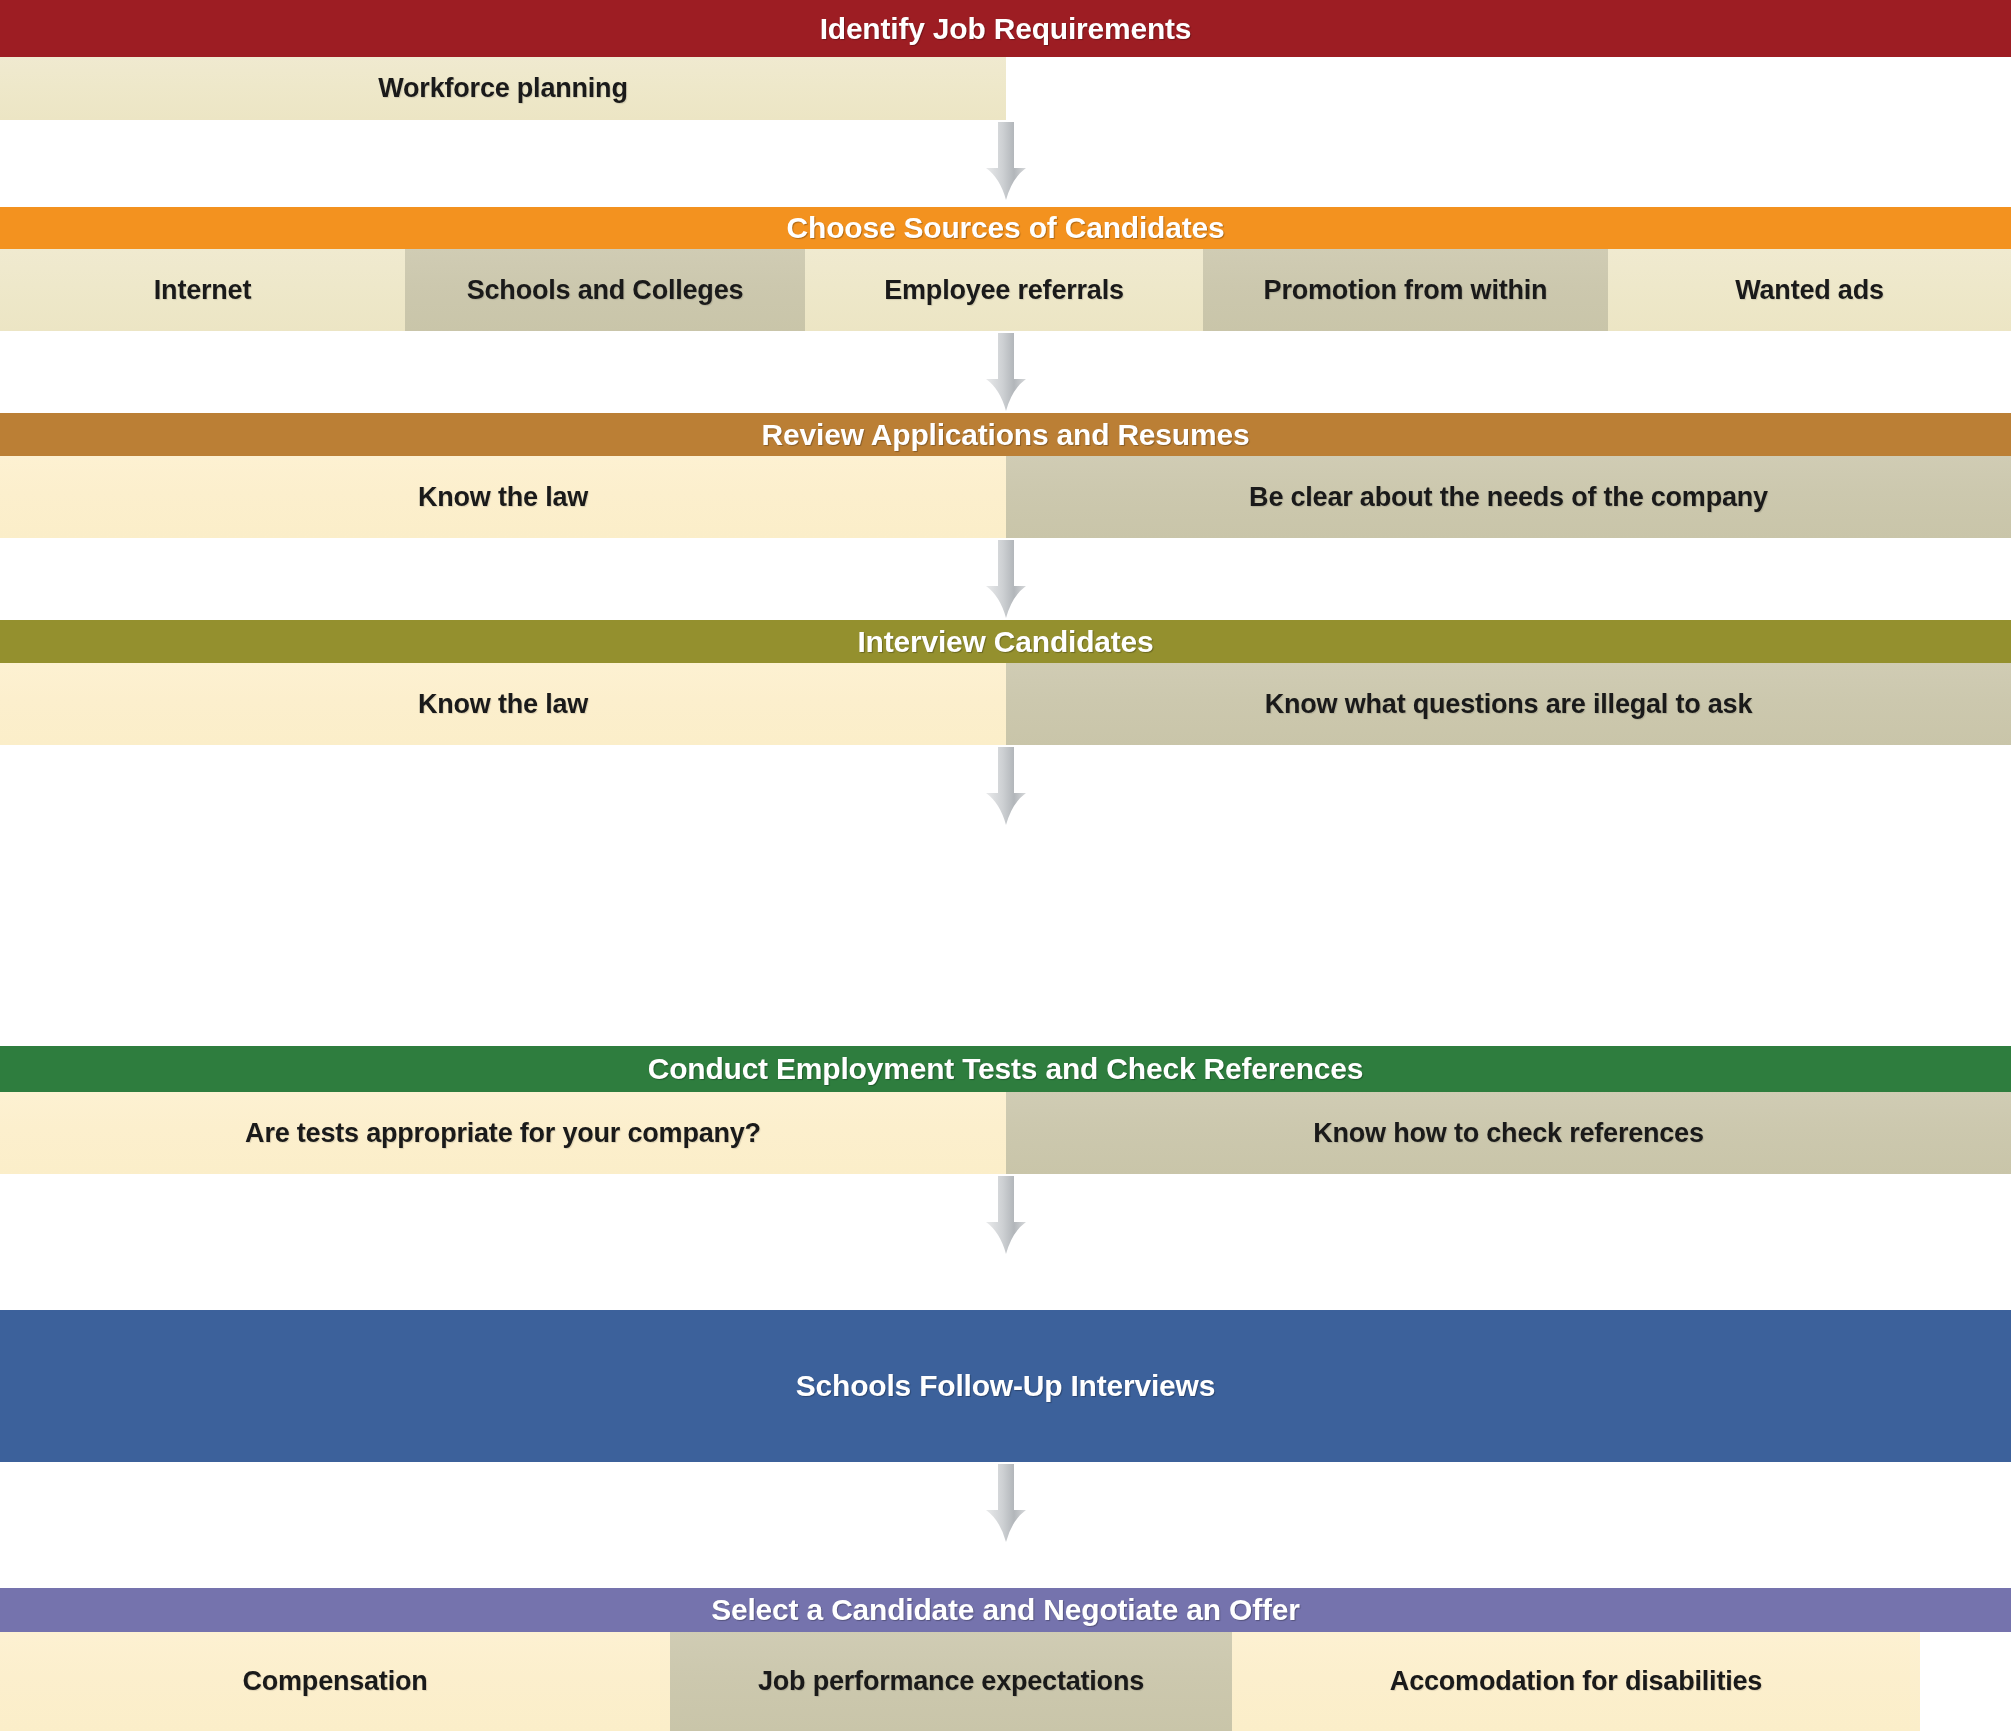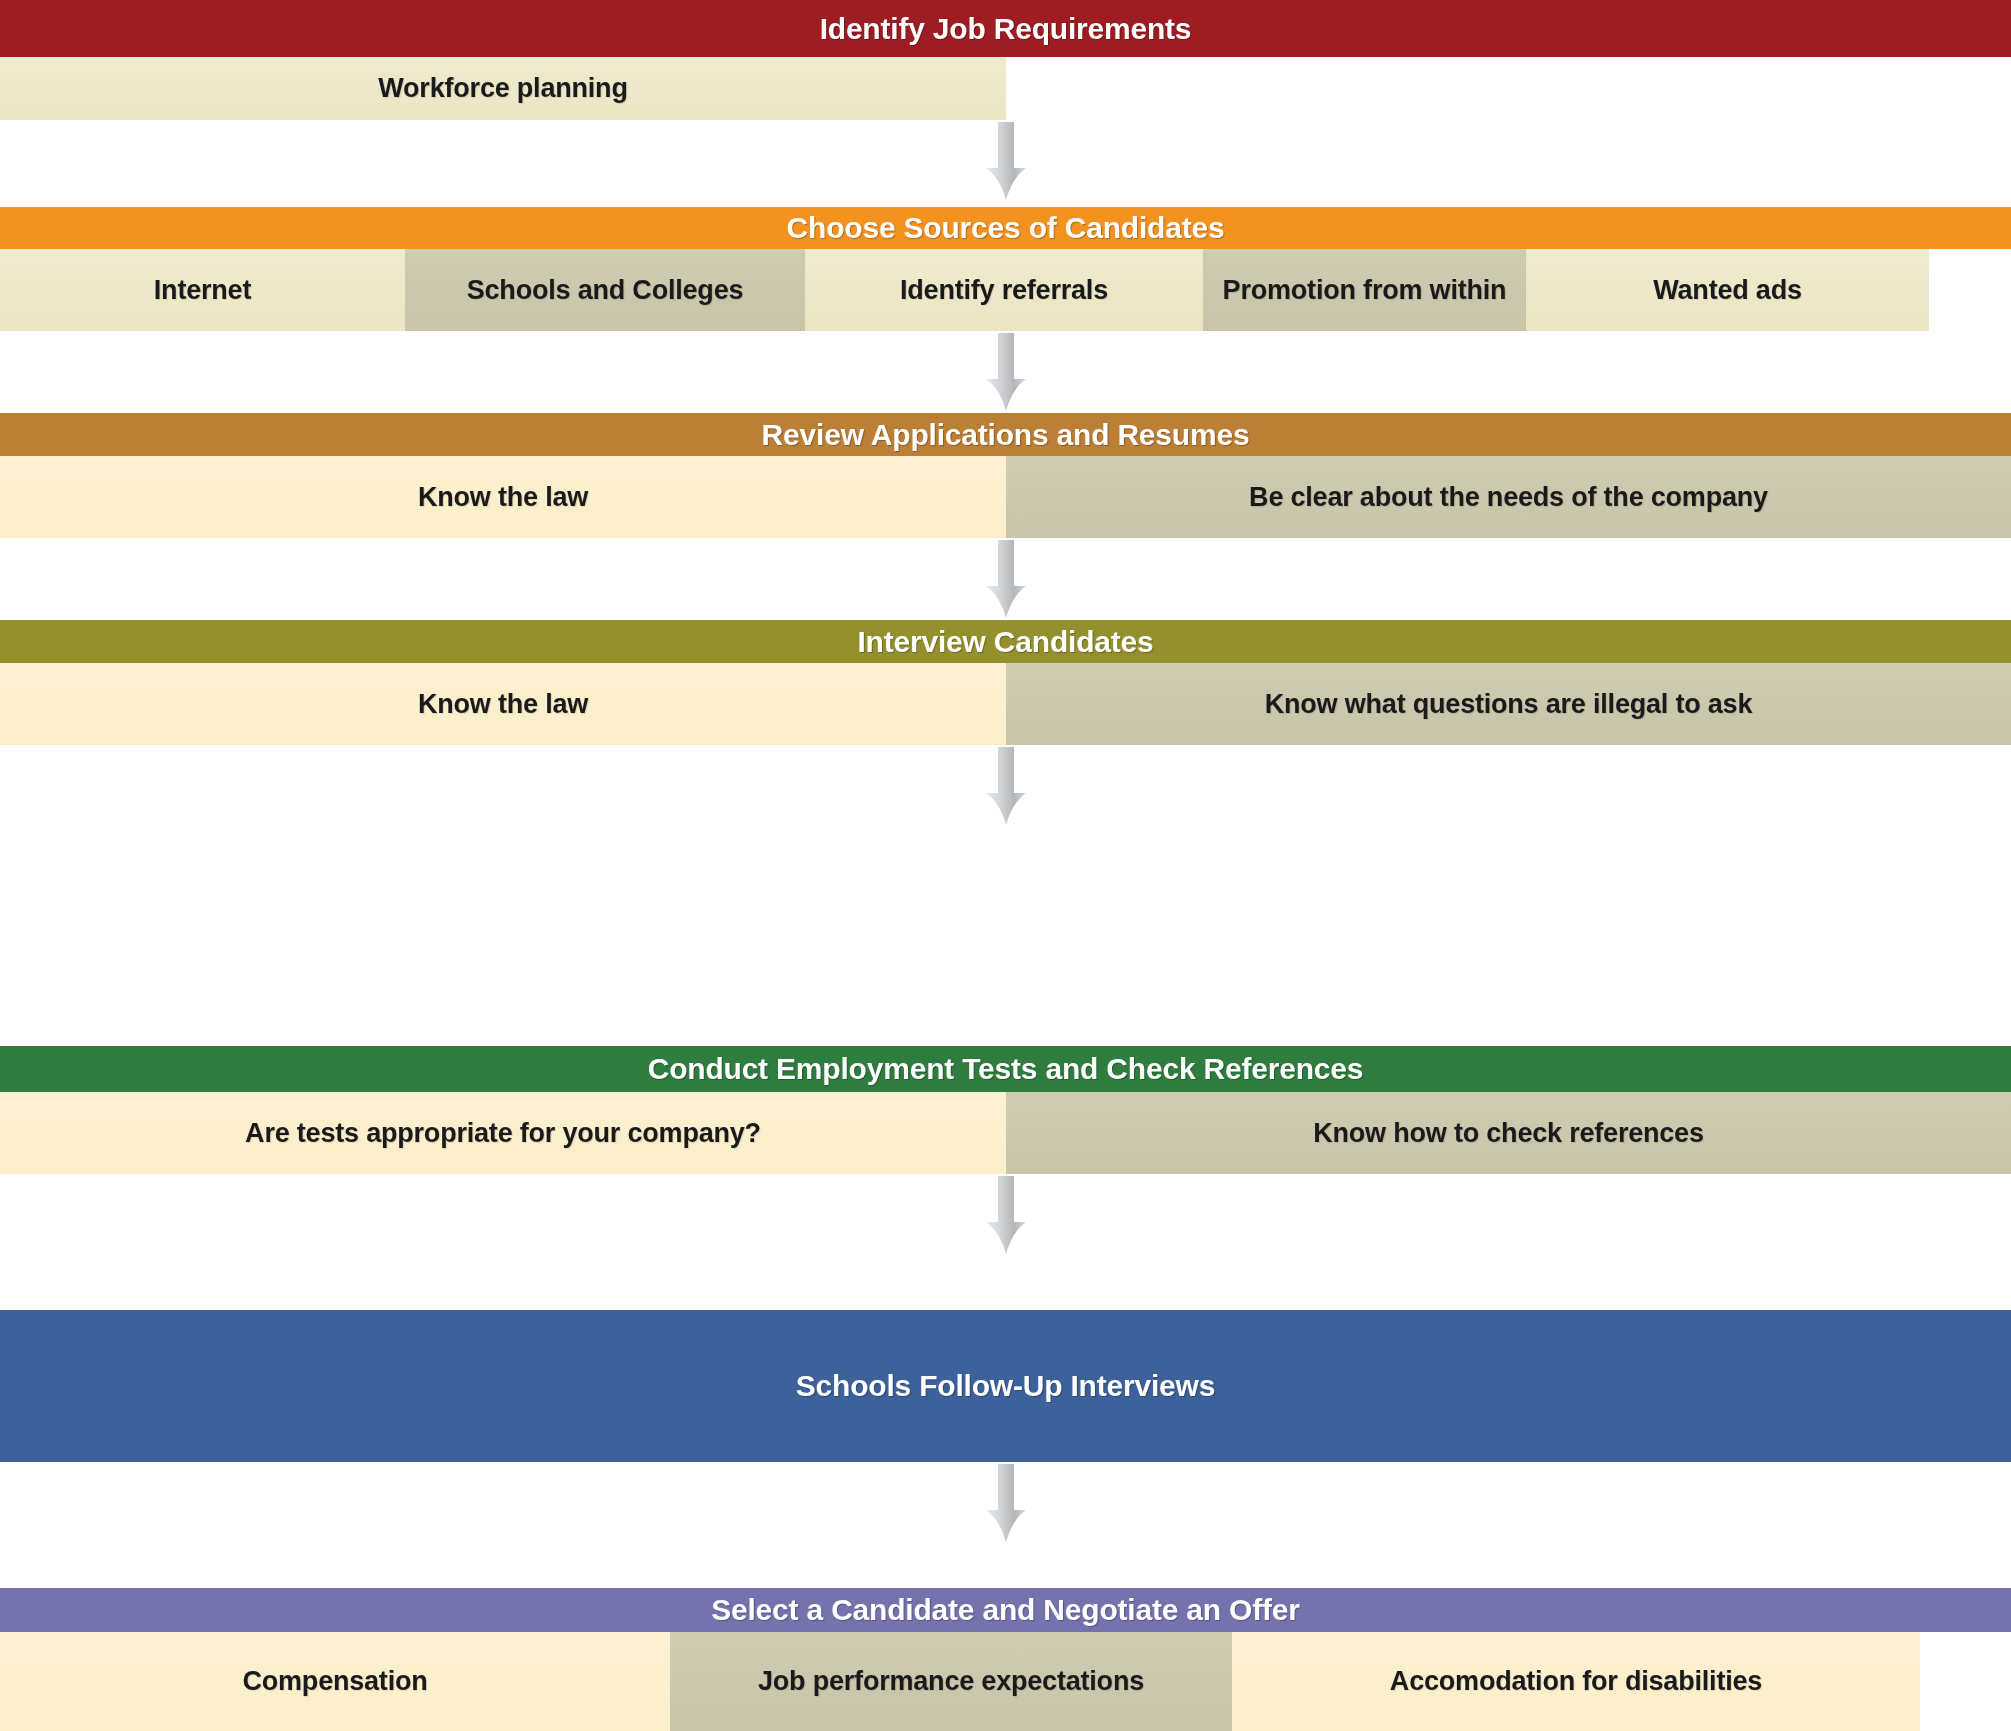--- a/index.html
+++ b/index.html
@@ -97,22 +97,22 @@
       </defs>
       <path d="M20 0 H36 V46 L48 46 Q34 56 28 78 Q22 56 8 46 L20 46 Z" fill="url(#ag1)"></path>
     </svg>
   </div>
 
   <div class="stage-header" style="top:207px;height:42px;background:#f3921f;">Choose Sources of Candidates</div>
 
   <div class="substrip" style="top:249px;height:82px;">
     <div class="subcell tone-cream" style="width:405px;">Internet</div>
     <div class="subcell tone-tan" style="width:400px;">Schools and Colleges</div>
-    <div class="subcell tone-cream" style="width:398px;">Identify referrals</div>
-    <div class="subcell tone-tan" style="width:323px;">Promotion from within</div>
+    <div class="subcell tone-cream" style="width:398px;">Employee referrals</div>
+    <div class="subcell tone-tan" style="width:405px;">Promotion from within</div>
     <div class="subcell tone-cream" style="width:403px;">Wanted ads</div>
   </div>
 
   <div class="arrow" style="top:333px;height:78px;">
     <svg viewBox="0 0 56 78" preserveAspectRatio="none" aria-hidden="true">
       <defs>
         <linearGradient id="ag2" x1="0" y1="0" x2="1" y2="0">
           <stop offset="0%" stop-color="#e9eaeb"></stop>
           <stop offset="42%" stop-color="#cdd0d3"></stop>
           <stop offset="70%" stop-color="#b2b6ba"></stop>

